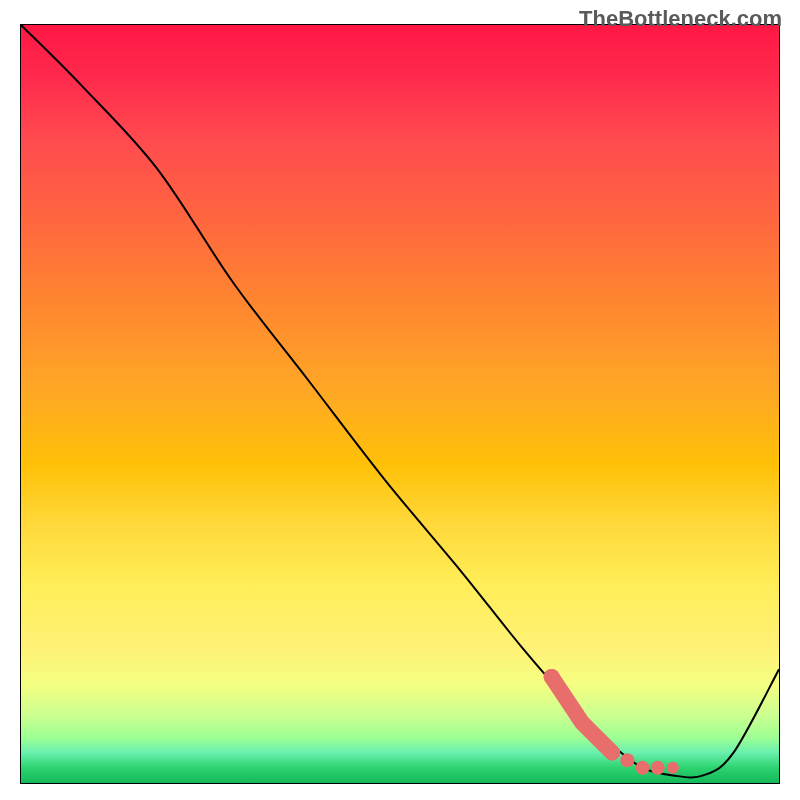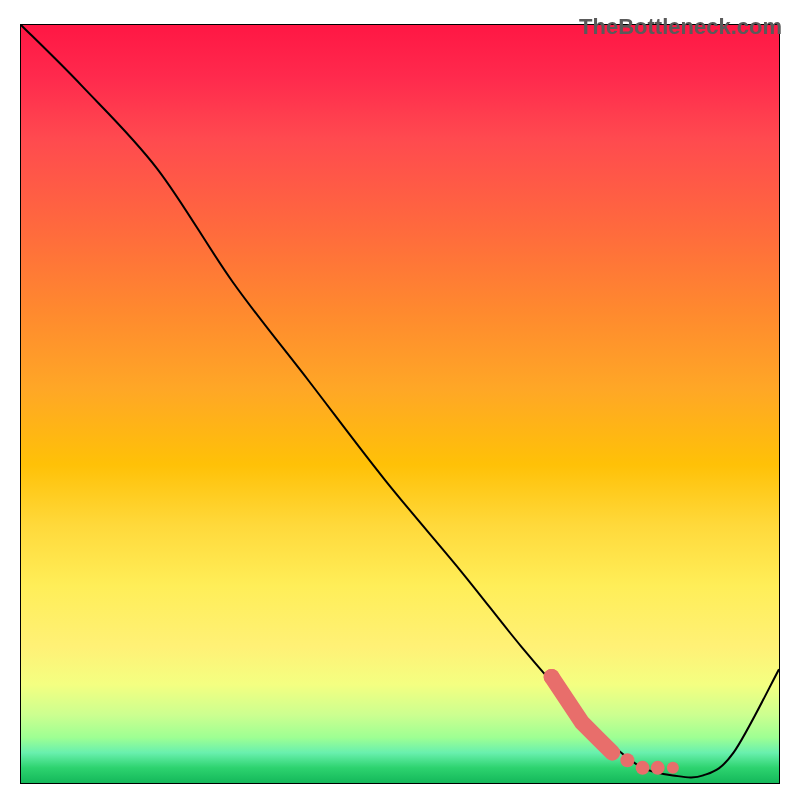--- a/index.html
+++ b/index.html
@@ -5,21 +5,21 @@
   * { margin: 0; padding: 0; box-sizing: border-box; }
   body {
     width: 800px;
     height: 800px;
     background: #ffffff;
     position: relative;
     overflow: hidden;
   }
   .watermark {
     position: absolute;
-    top: 14px;
+    top: 6px;
     right: 18px;
     font-family: Arial, Helvetica, sans-serif;
     font-size: 22px;
     font-weight: bold;
     color: #5a5a5a;
     z-index: 10;
   }
   .plot-area {
     position: absolute;
     left: 20px;

